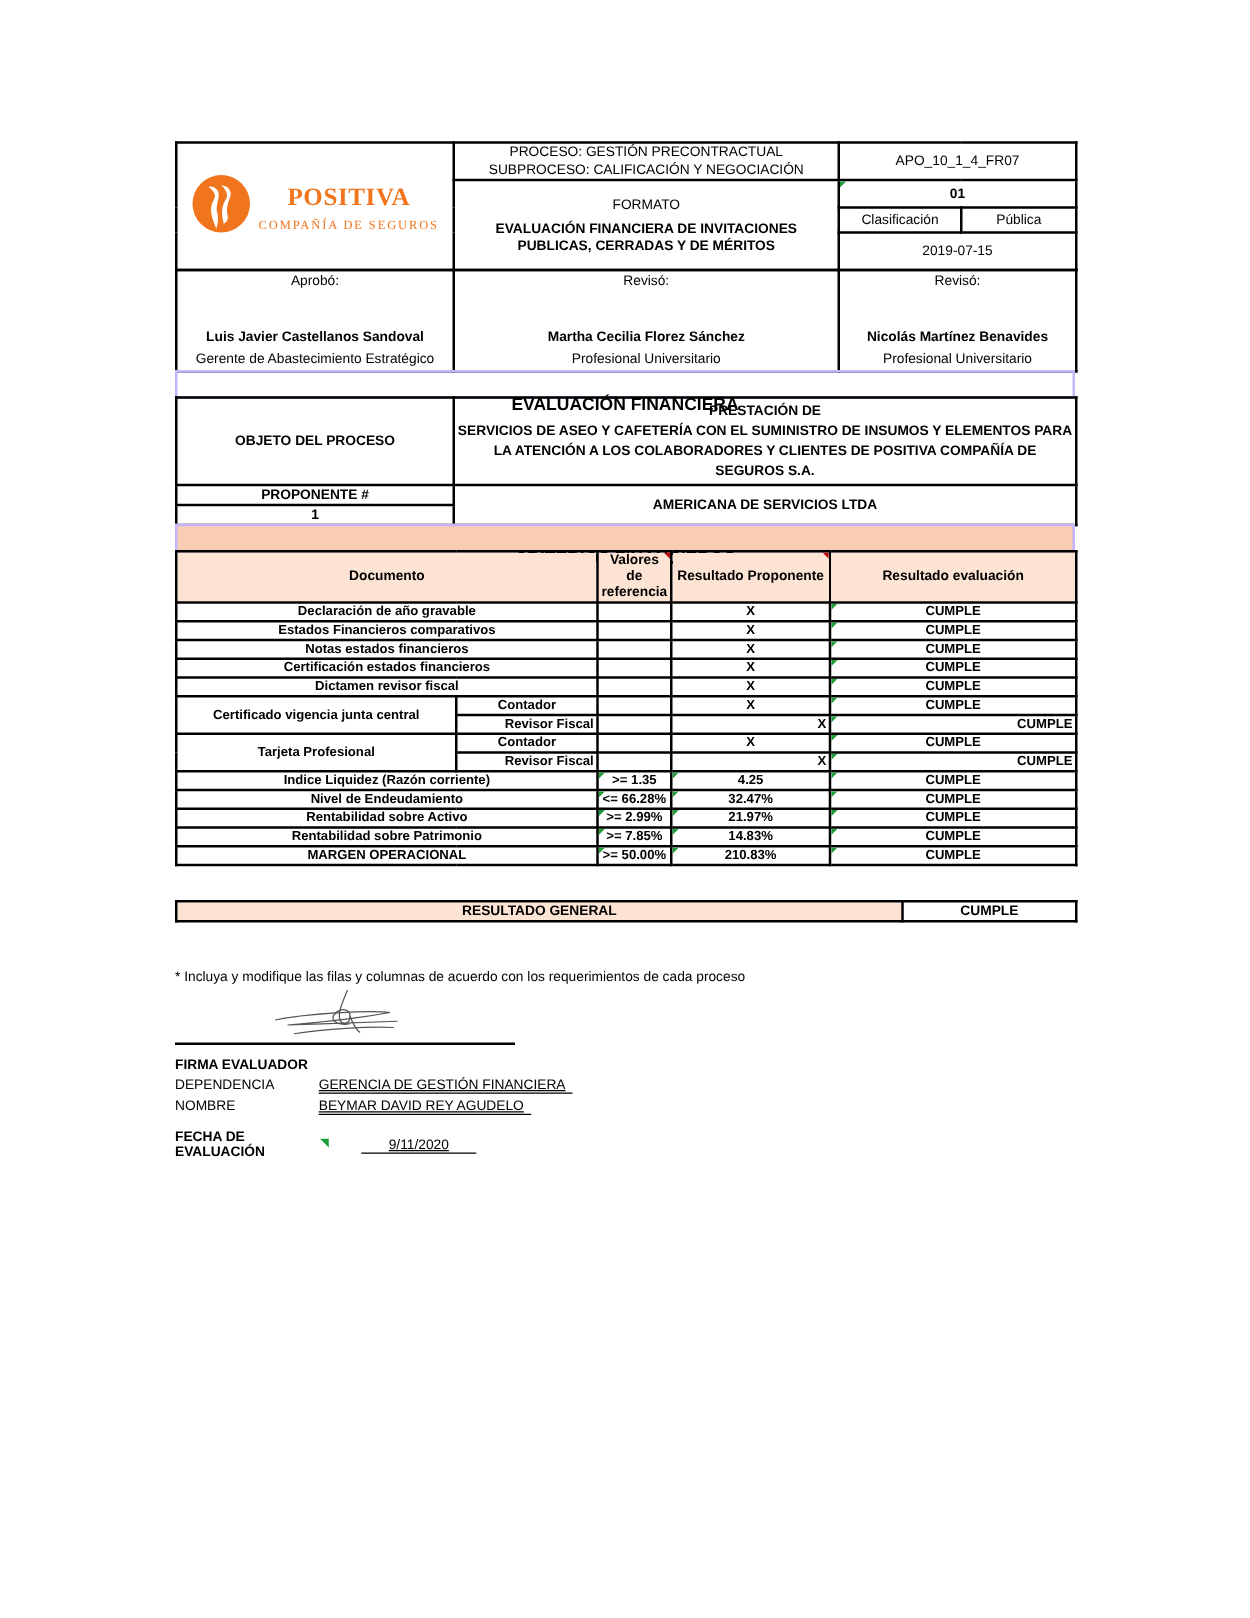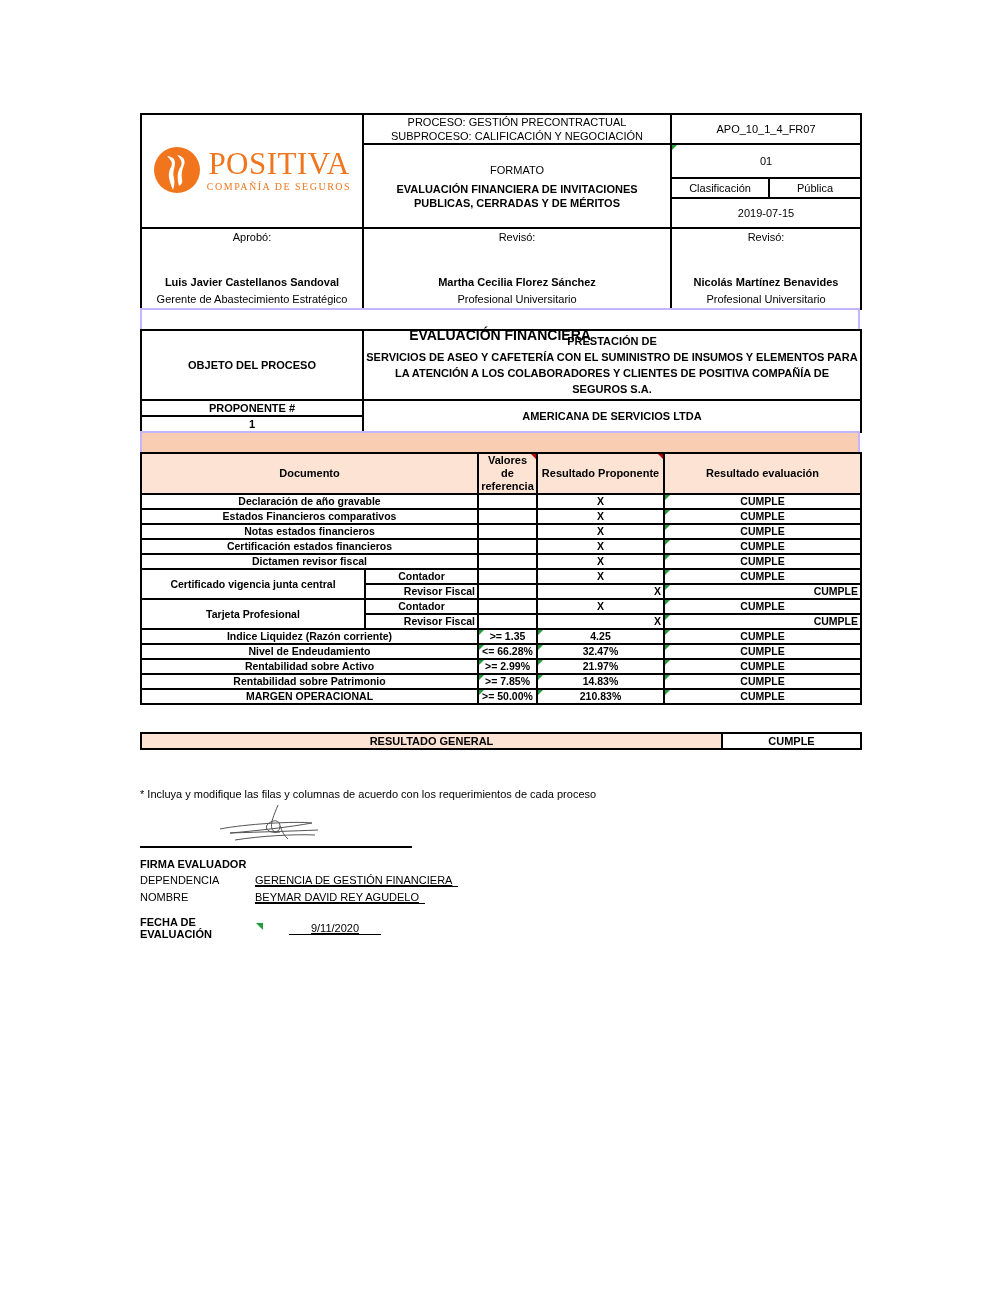--- a/index.html
+++ b/index.html
@@ -12,29 +12,29 @@
 
   table { border-collapse:collapse; table-layout:fixed; width:720px; }
   td { border:2px solid #000; padding:0 2px; text-align:center; vertical-align:middle;
        font-size:11px; line-height:14px; position:relative; overflow:hidden; }
   .stack { margin-top:-2px; }
 
   
   .logo-cell { height:102px; }
   .logo-wrap { display:flex; align-items:center; justify-content:center; gap:6px; }
   .logo-text { text-align:center; }
-  .brand-name { font-family:"Liberation Serif", serif; font-size:31px; line-height:30px;
-                color:#F0751D; letter-spacing:0.5px; font-weight:400; }
+  .brand-name { font-family:"Liberation Serif", serif; font-size:20px; line-height:30px;
+                color:#F0751D; letter-spacing:0.5px; font-weight:700; }
   .brand-tagline { font-family:"Liberation Serif", serif; font-size:10px; color:#F0751D;
                    letter-spacing:1.5px; margin-top:1px; }
   .proc { height:30px; }
   .formato-cell { height:72px; }
   .formato-label { margin-bottom:5px; }
   .formato-title { font-weight:bold; }
-  .h-code { height:30px; } .h-ver { height:34px; } .h-cls { height:20px; } .h-date { height:30px; }
+  .h-code { height:30px; } .h-ver { height:22px;font-weight:bold; } .h-cls { height:20px; } .h-date { height:30px; }
 
   
   .appr td { height:72px; }
   .appr .name { font-weight:bold;margin-top:28px; }
   .appr div { line-height:17px; }
 
   .band { border:2px solid #c4b5fd; margin-top:-2px; height:17px; line-height:13px;
           text-align:center; font-weight:bold; font-size:14px; padding-top:19px; }
   .band.peach { background:#F8CDB2; }
 

